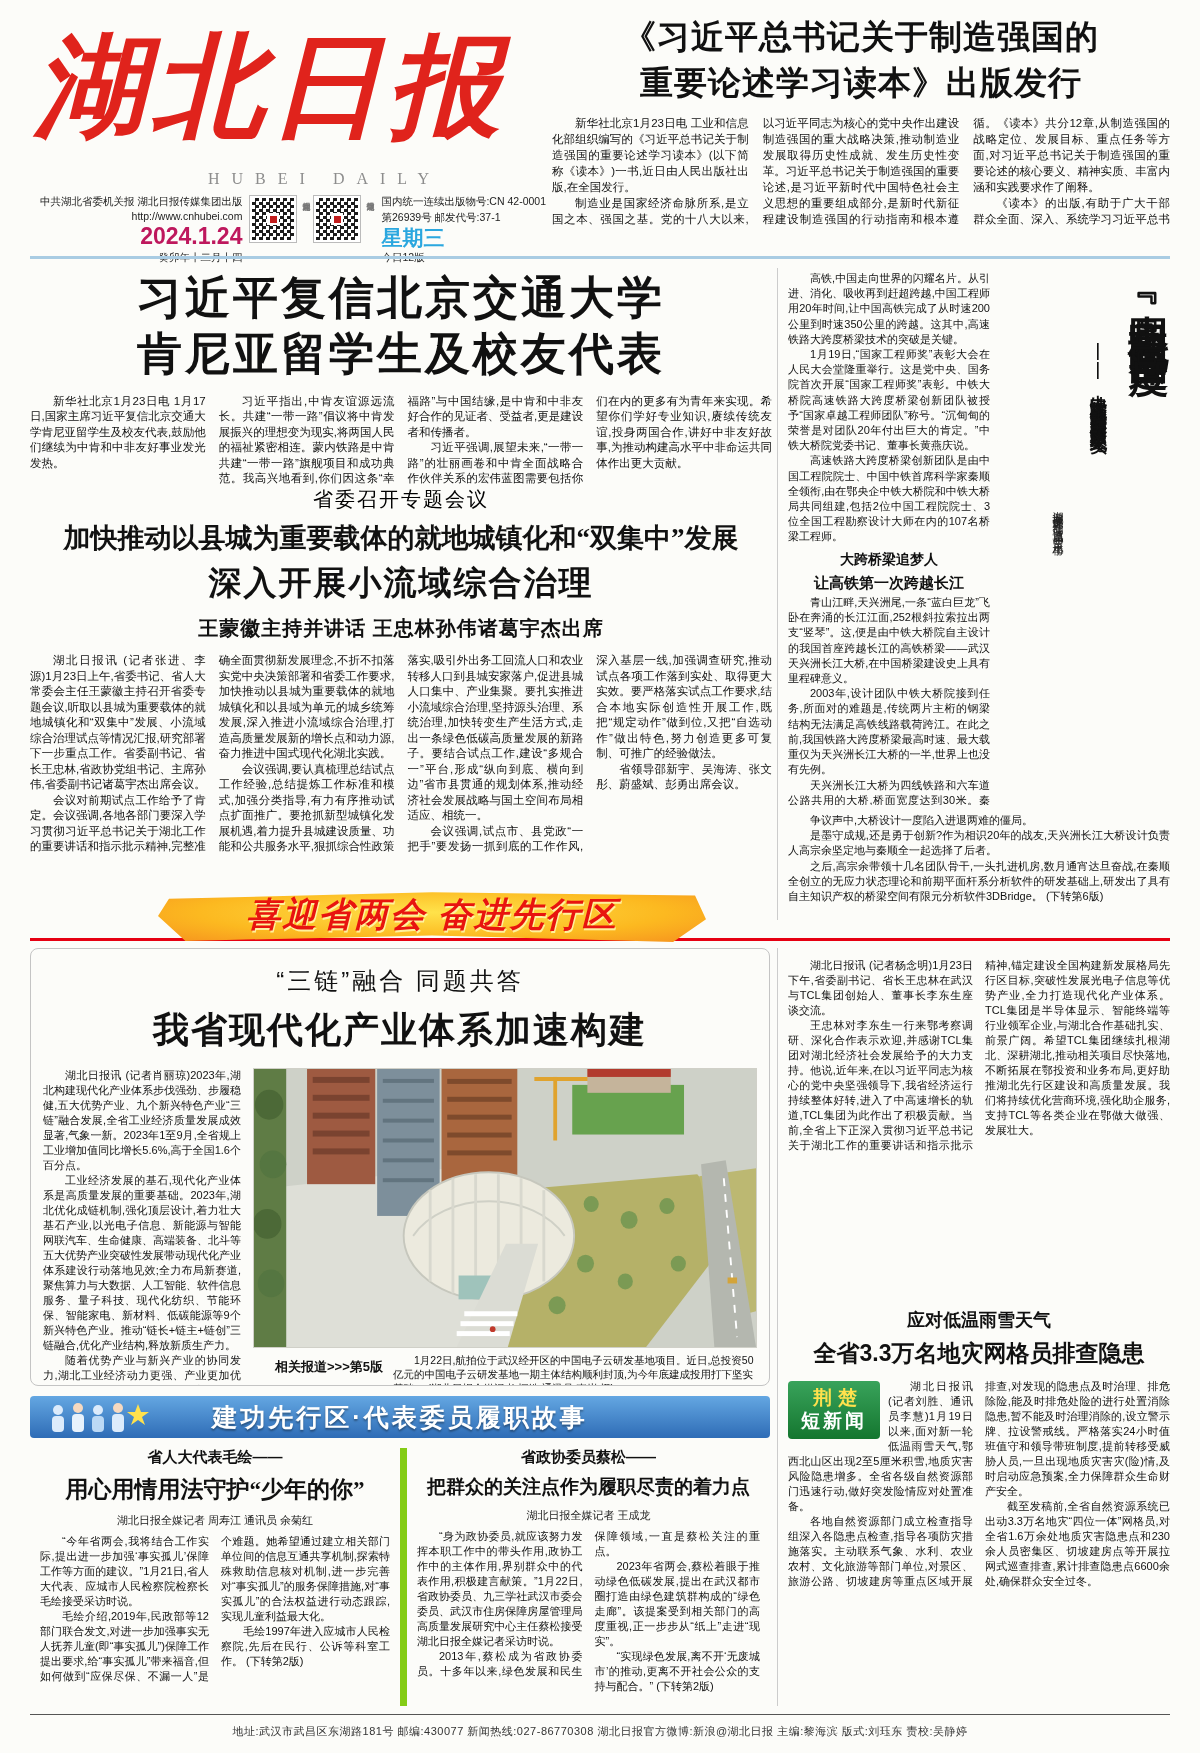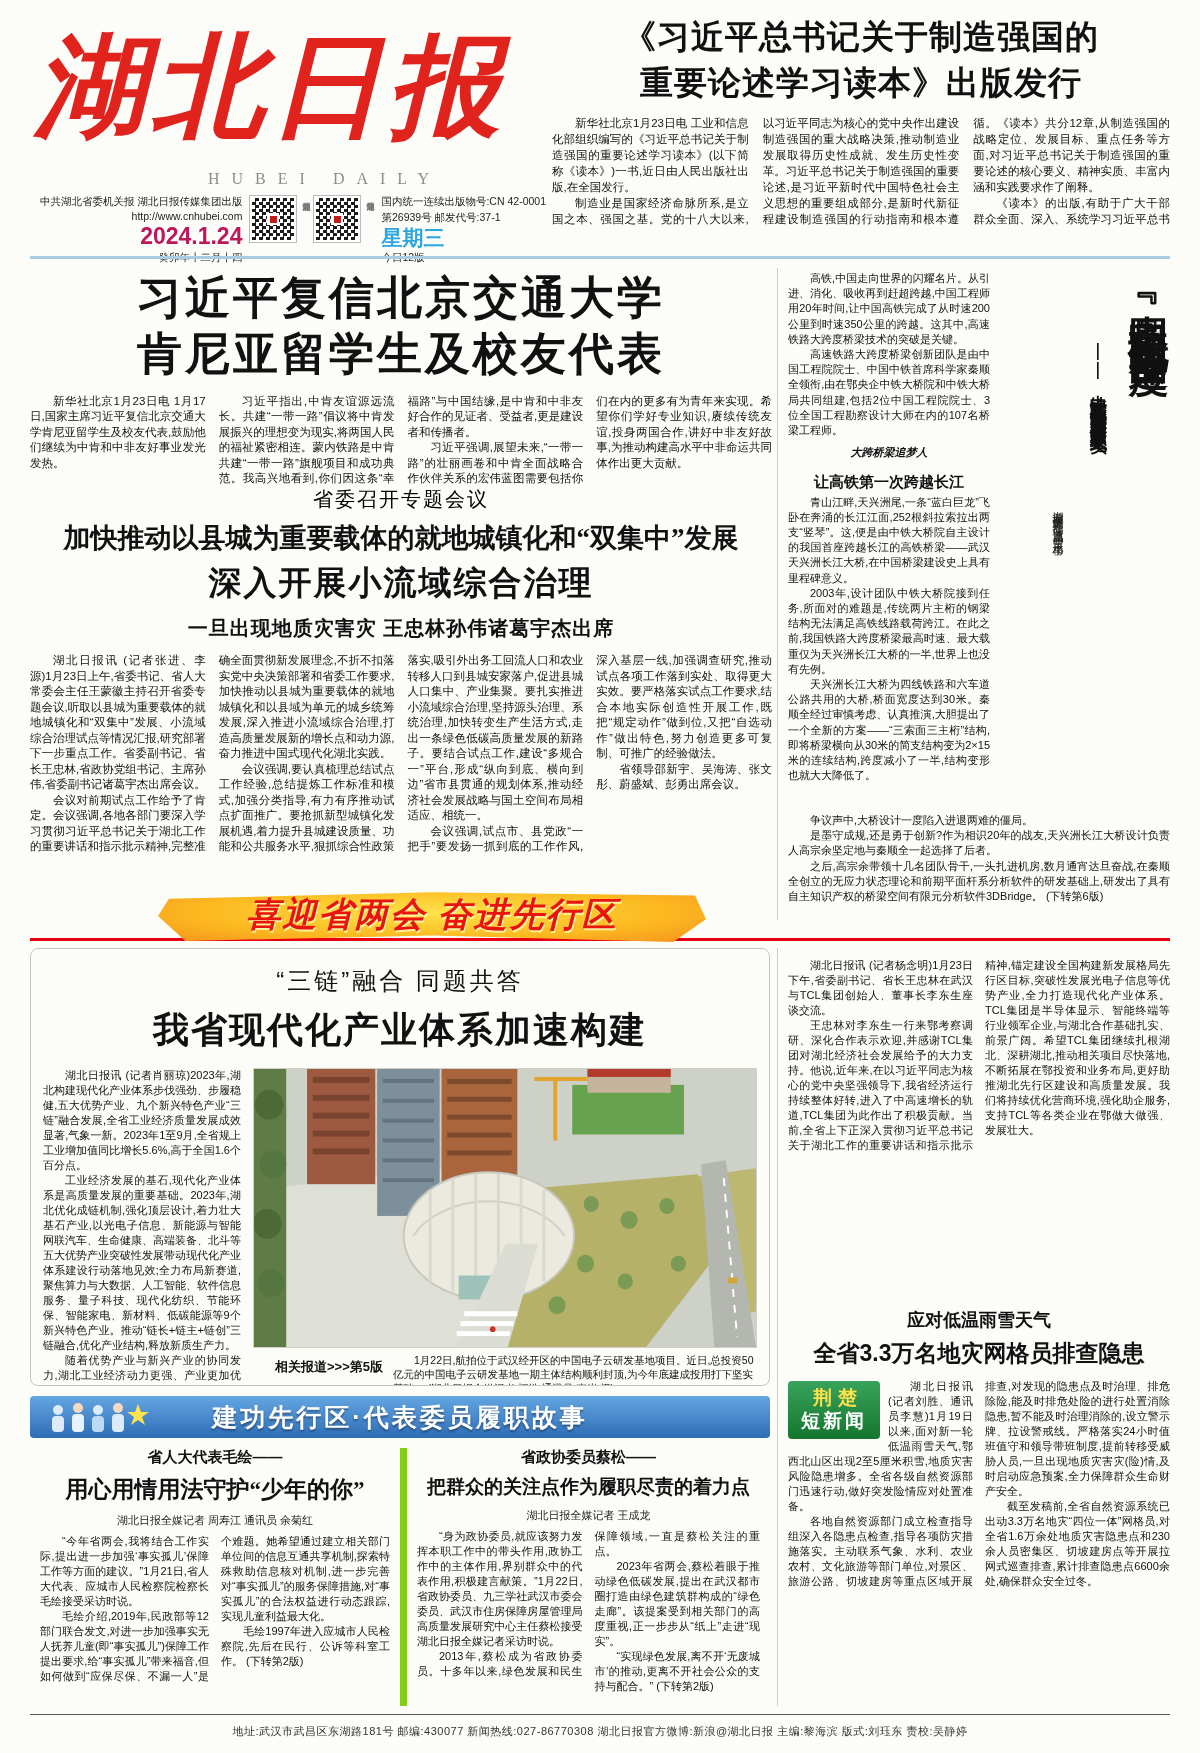--- a/index.html
+++ b/index.html
@@ -49,21 +49,21 @@
   .m-deck{text-align:center;font-size:20px;font-weight:bold;margin-top:9px;letter-spacing:1px;}
   .m-body{margin-top:11px;column-count:4;column-gap:13px;font-size:11.5px;line-height:15.5px;height:226px;overflow:hidden;}
 
   .vdiv1{position:absolute;left:777px;top:268px;width:1px;height:652px;background:#cccccc;}
   .vdiv2{position:absolute;left:777px;top:948px;width:1px;height:758px;background:#cccccc;}
 
   
   .bridge{position:absolute;left:788px;top:271px;width:382px;height:652px;}
   .bridge-row{display:flex;height:534px;}
   .bridge-text{width:202px;font-size:11px;line-height:15.2px;overflow:hidden;}
-  .b-cross1{text-align:center;font-family:"Liberation Serif",serif;font-style:italic;font-size:11px;font-weight:bold;margin:7px 0 14px;}
+  .b-cross1{text-align:center;font-family:"Liberation Serif",serif;font-size:14px;font-weight:bold;margin:7px 0 8px;}
   .b-cross2{text-align:center;font-size:15px;font-weight:900;margin-bottom:5px;}
   .bridge-titles{flex:1;writing-mode:vertical-rl;padding-top:8px;}
   .bt-main{font-family:"Liberation Serif",serif;font-weight:900;font-size:40px;letter-spacing:4px;margin-left:16px;line-height:1.1;}
   .bt-sub{font-size:17px;font-weight:bold;margin-top:64px;margin-left:22px;letter-spacing:2px;}
   .bt-byline{font-size:11px;margin-top:224px;margin-left:10px;color:#222;letter-spacing:1px;}
   .bridge-bottom{margin-top:8px;font-size:11px;line-height:15.2px;height:106px;overflow:hidden;}
 
   
   .red-rule{position:absolute;left:30px;top:938px;width:1140px;height:3px;background:#e60012;}
   .banner{position:absolute;left:158px;top:888px;width:548px;height:54px;z-index:6;
@@ -179,38 +179,39 @@
         <p>新华社北京1月23日电 1月17日,国家主席习近平复信北京交通大学肯尼亚留学生及校友代表,鼓励他们继续为中肯和中非友好事业发光发热。</p>
         <p>习近平指出,中肯友谊源远流长。共建“一带一路”倡议将中肯发展振兴的理想变为现实,将两国人民的福祉紧密相连。蒙内铁路是中肯共建“一带一路”旗舰项目和成功典范。我高兴地看到,你们因这条“幸福路”与中国结缘,是中肯和中非友好合作的见证者、受益者,更是建设者和传播者。</p>
         <p>习近平强调,展望未来,“一带一路”的壮丽画卷和中肯全面战略合作伙伴关系的宏伟蓝图需要包括你们在内的更多有为青年来实现。希望你们学好专业知识,赓续传统友谊,投身两国合作,讲好中非友好故事,为推动构建高水平中非命运共同体作出更大贡献。</p>
       </div>
   </div>
 
   <div class="meeting">
     <div class="m-kicker">省委召开专题会议</div>
     <div class="m-h1">加快推动以县城为重要载体的就地城镇化和“双集中”发展</div>
     <div class="m-h2">深入开展小流域综合治理</div>
-    <div class="m-deck">一旦出现地质灾害灾  王忠林孙伟诸葛宇杰出席</div>
+    <div class="m-deck">王蒙徽主持并讲话  王忠林孙伟诸葛宇杰出席</div>
     <div class="m-body jtext">
         <p>湖北日报讯 (记者张进、李源)1月23日上午,省委书记、省人大常委会主任王蒙徽主持召开省委专题会议,听取以县城为重要载体的就地城镇化和“双集中”发展、小流域综合治理试点等情况汇报,研究部署下一步重点工作。省委副书记、省长王忠林,省政协党组书记、主席孙伟,省委副书记诸葛宇杰出席会议。</p>
         <p>会议对前期试点工作给予了肯定。会议强调,各地各部门要深入学习贯彻习近平总书记关于湖北工作的重要讲话和指示批示精神,完整准确全面贯彻新发展理念,不折不扣落实党中央决策部署和省委工作要求,加快推动以县城为重要载体的就地城镇化和以县域为单元的城乡统筹发展,深入推进小流域综合治理,打造高质量发展新的增长点和动力源,奋力推进中国式现代化湖北实践。</p>
         <p>会议强调,要认真梳理总结试点工作经验,总结提炼工作标准和模式,加强分类指导,有力有序推动试点扩面推广。要抢抓新型城镇化发展机遇,着力提升县城建设质量、功能和公共服务水平,狠抓综合性政策落实,吸引外出务工回流人口和农业转移人口到县城安家落户,促进县城人口集中、产业集聚。要扎实推进小流域综合治理,坚持源头治理、系统治理,加快转变生产生活方式,走出一条绿色低碳高质量发展的新路子。要结合试点工作,建设“多规合一”平台,形成“纵向到底、横向到边”省市县贯通的规划体系,推动经济社会发展战略与国土空间布局相适应、相统一。</p>
         <p>会议强调,试点市、县党政“一把手”要发扬一抓到底的工作作风,深入基层一线,加强调查研究,推动试点各项工作落到实处、取得更大实效。要严格落实试点工作要求,结合本地实际创造性开展工作,既把“规定动作”做到位,又把“自选动作”做出特色,努力创造更多可复制、可推广的经验做法。</p>
         <p>省领导邵新宇、吴海涛、张文彤、蔚盛斌、彭勇出席会议。</p>
       </div>
   </div>
 
   <div class="vdiv1"></div>
   <div class="vdiv2"></div>
 
   <div class="bridge">
     <div class="bridge-row">
       <div class="bridge-text jtext">
         <div>
             <p>高铁,中国走向世界的闪耀名片。从引进、消化、吸收再到赶超跨越,中国工程师用20年时间,让中国高铁完成了从时速200公里到时速350公里的跨越。这其中,高速铁路大跨度桥梁技术的突破是关键。</p>
+            <p>1月19日,“国家工程师奖”表彰大会在人民大会堂隆重举行。这是党中央、国务院首次开展“国家工程师奖”表彰。中铁大桥院高速铁路大跨度桥梁创新团队被授予“国家卓越工程师团队”称号。“沉甸甸的荣誉是对团队20年付出巨大的肯定。”中铁大桥院党委书记、董事长黄燕庆说。</p>
             <p>高速铁路大跨度桥梁创新团队是由中国工程院院士、中国中铁首席科学家秦顺全领衔,由在鄂央企中铁大桥院和中铁大桥局共同组建,包括2位中国工程院院士、3位全国工程勘察设计大师在内的107名桥梁工程师。</p>
           </div>
         <div class="b-cross1">大跨桥梁追梦人</div>
         <div class="b-cross2">让高铁第一次跨越长江</div>
         <div>
             <p>青山江畔,天兴洲尾,一条“蓝白巨龙”飞卧在奔涌的长江江面,252根斜拉索拉出两支“竖琴”。这,便是由中铁大桥院自主设计的我国首座跨越长江的高铁桥梁——武汉天兴洲长江大桥,在中国桥梁建设史上具有里程碑意义。</p>
             <p>2003年,设计团队中铁大桥院接到任务,所面对的难题是,传统两片主桁的钢梁结构无法满足高铁线路载荷跨江。在此之前,我国铁路大跨度桥梁最高时速、最大载重仅为天兴洲长江大桥的一半,世界上也没有先例。</p>
             <p>天兴洲长江大桥为四线铁路和六车道公路共用的大桥,桥面宽度达到30米。秦顺全经过审慎考虑、认真推演,大胆提出了一个全新的方案——“三索面三主桁”结构,即将桥梁横向从30米的简支结构变为2×15米的连续结构,跨度减小了一半,结构变形也就大大降低了。</p>
           </div>
       </div>

